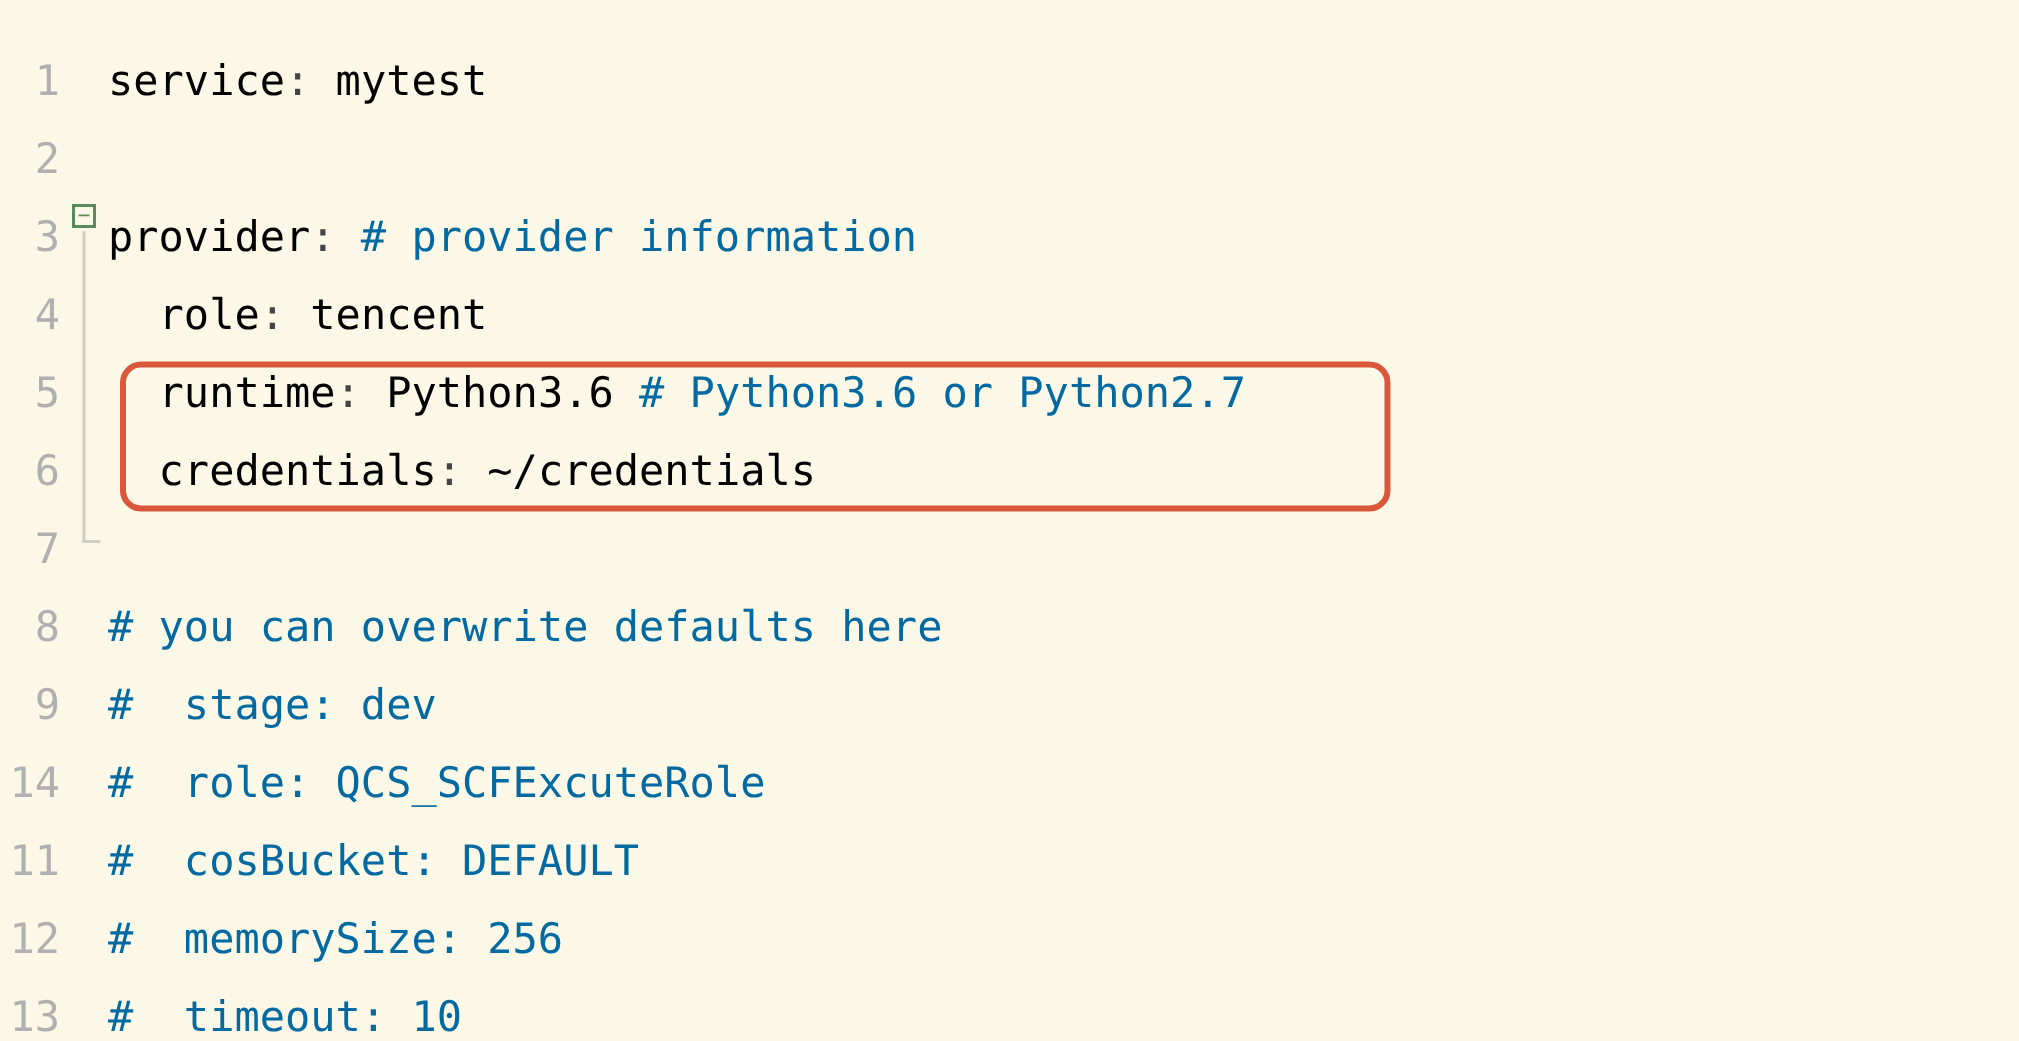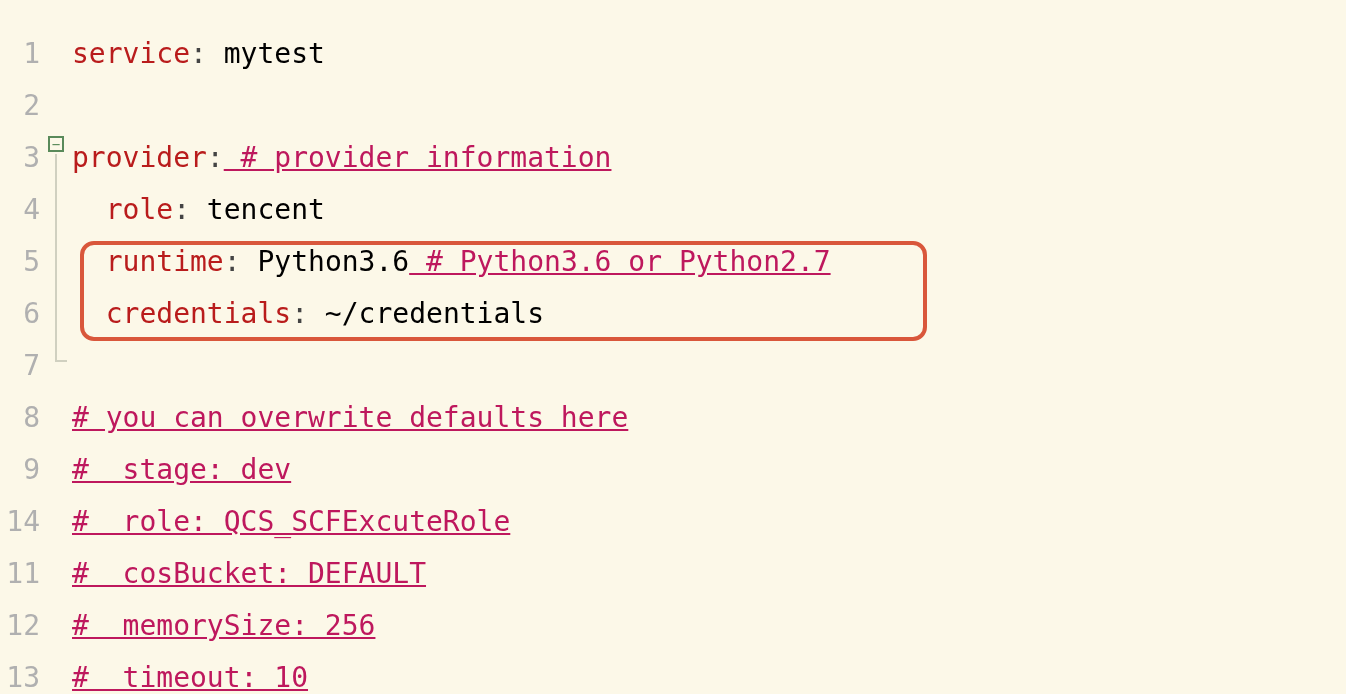--- a/index.html
+++ b/index.html
@@ -70,31 +70,30 @@
       position: relative;
     }
     .line {
       height: 52px;
       white-space: pre;
     }
     .ln {
       height: 52px;
     }
     .key {
-      color: #b91c1c;
+      color: #000000;
     }
     .colon {
       color: #444;
     }
     .value {
       color: #000000;
     }
     .comment {
-      color: #be185d;
-      text-decoration: underline;
+      color: #0369a1;
     }
     .highlight-box {
       position: absolute;
       border: 4px solid #d9573b;
       border-radius: 14px;
       left: 8px;
       top: 241px;
       width: 847px;
       height: 100px;
       pointer-events: none;

